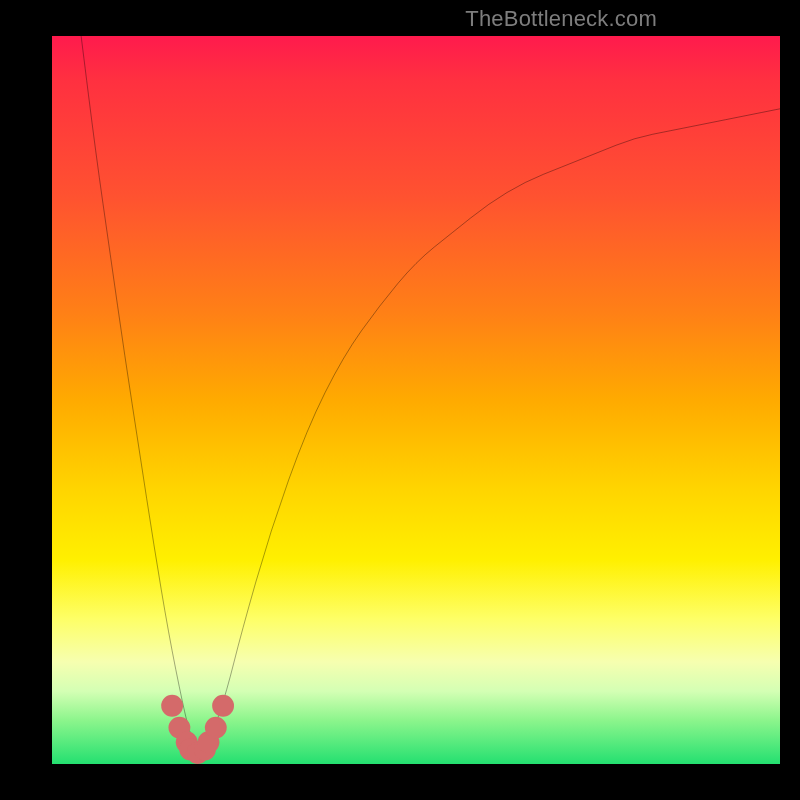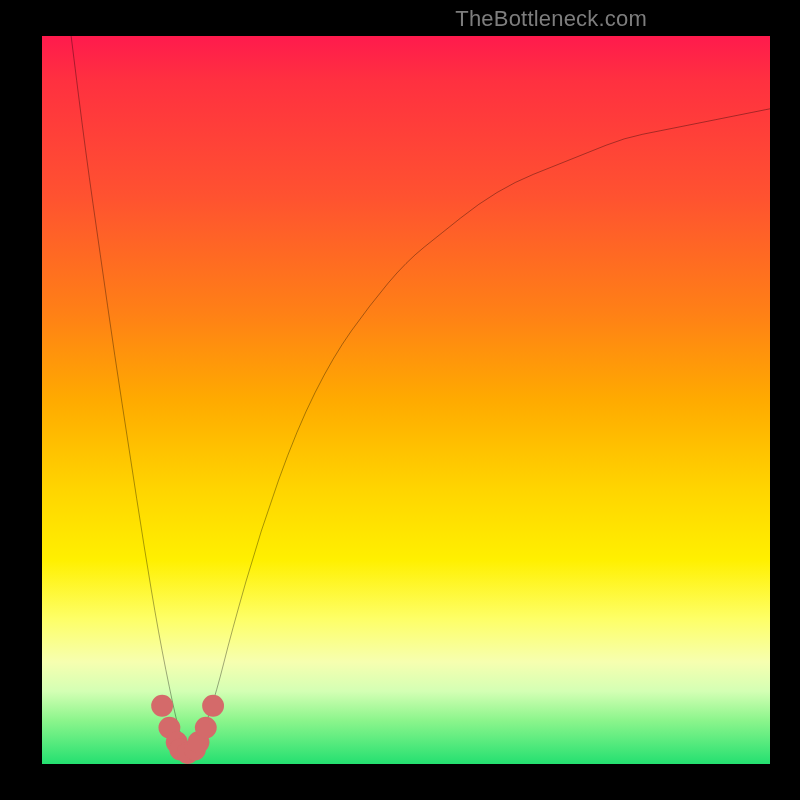--- a/index.html
+++ b/index.html
@@ -6,21 +6,21 @@
     margin: 0;
     padding: 0;
     width: 800px;
     height: 800px;
     overflow: hidden;
     background: #000;
     font-family: Arial, Helvetica, sans-serif;
   }
   .frame {
     position: absolute;
-    left: 6px;
+    left: 16px;
     top: 0;
     width: 651px;
     height: 800px;
     background: #000;
   }
   .plot {
     position: absolute;
     left: 36px;
     top: 36px;
     width: 728px;

